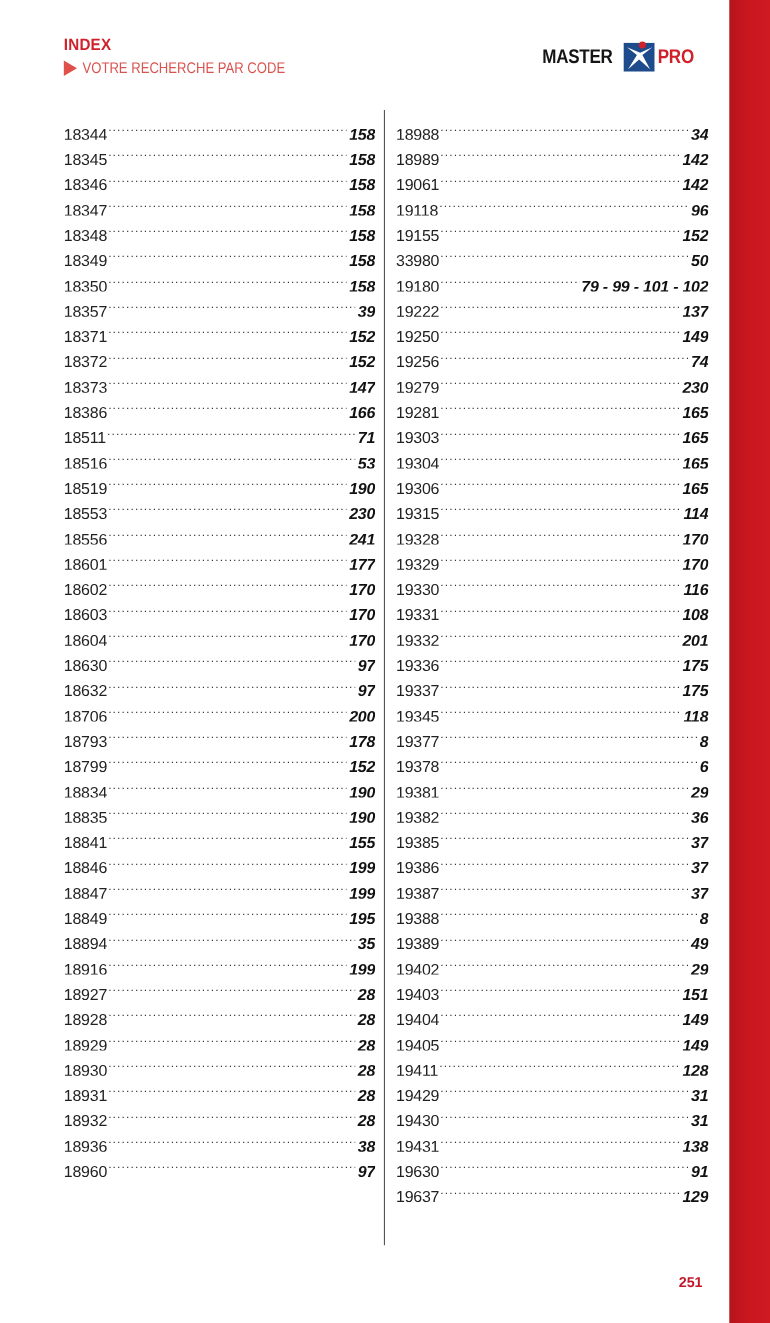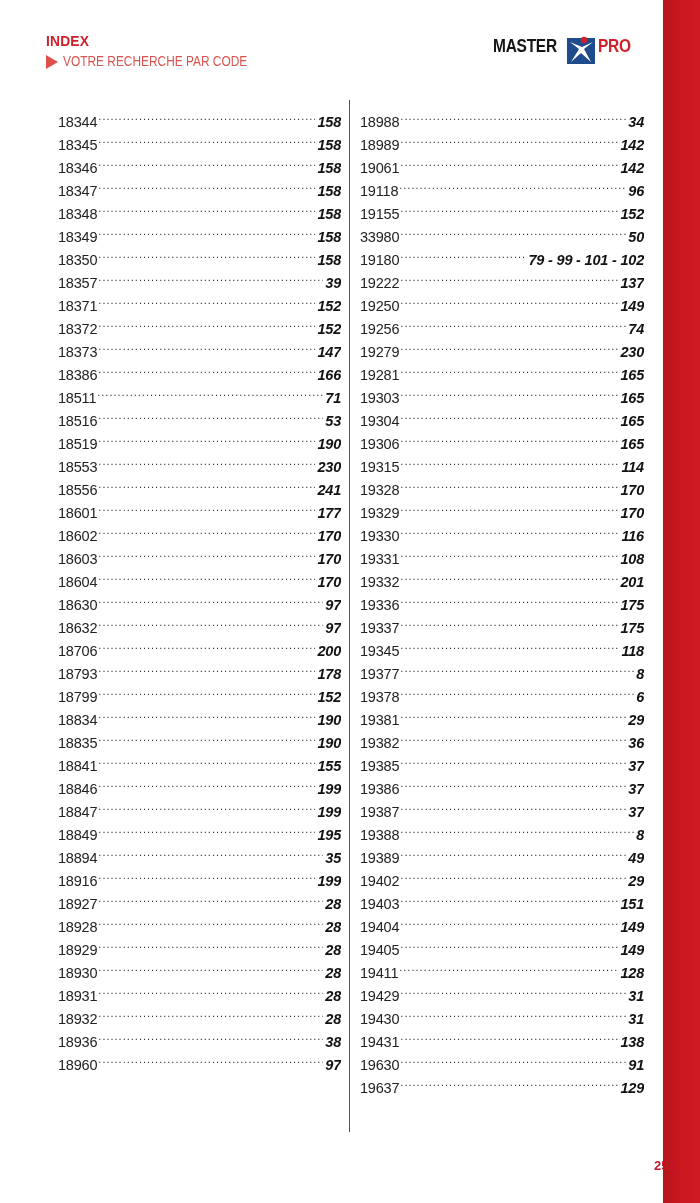--- a/index.html
+++ b/index.html
@@ -4,37 +4,37 @@
   <style>
     * { margin: 0; padding: 0; box-sizing: border-box; }
     html, body { width: 700px; height: 1203px; background: #ffffff; overflow: hidden; }
     body { position: relative; font-family: "Liberation Sans", sans-serif; color: #1a1a1a; }
 
     .red-band {
       position: absolute; left: 663px; top: 0; width: 37px; height: 1203px;
       background: linear-gradient(90deg, #b5141c 0%, #c8161f 40%, #d01a22 100%);
     }
 
-    .header-left { position: absolute; left: 46px; top: 32px; }
+    .header-left { position: absolute; left: 58px; top: 32px; }
     .index-title {
       font-family: "Liberation Sans", sans-serif; font-weight: bold;
       font-size: 15px; color: #d0202a; letter-spacing: 0.2px; line-height: 18px;
       transform: scaleX(0.92); transform-origin: left;
     }
     .subtitle-row { display: flex; align-items: flex-end; margin-top: 3px; }
     .triangle-icon {
       width: 0; height: 0; border-top: 7px solid transparent; border-bottom: 7px solid transparent;
       border-left: 12px solid #e0504a; margin-right: 5px;
     }
     .subtitle {
       font-family: "Liberation Sans", sans-serif; font-size: 14px; color: #d9534f;
       letter-spacing: 0px; transform: scaleX(0.85); transform-origin: left; white-space: nowrap;
     }
 
-    .logo { position: absolute; left: 493px; top: 36px; display: flex; height: 30px; }
+    .logo { position: absolute; left: 493px; top: 36px; display: flex; align-items: center; height: 30px; }
     .logo-master {
       font-family: "Liberation Sans", sans-serif; font-weight: bold; font-size: 18px; color: #151515;
       transform: scaleX(0.86); transform-origin: left; letter-spacing: -0.3px; width: 72px;
     }
     .logo-mark { position: relative; width: 28px; height: 28px; margin: 0 3px 0 2px; }
     .logo-mark .sq { position: absolute; left: 0; top: 2px; width: 28px; height: 26px; background: #1e4b8c; }
     .logo-mark svg { position: absolute; left: 0; top: 0; }
     .logo-pro {
       font-family: "Liberation Sans", sans-serif; font-weight: bold; font-size: 18px; color: #d0202a;
       transform: scaleX(0.86); transform-origin: left; letter-spacing: -0.3px;
@@ -56,21 +56,21 @@
     }
     .leader::after {
       content: "................................................................................................................................";
       position: absolute; left: 0; bottom: 5px; font-size: 11px; line-height: 11px; color: #333; letter-spacing: 1px;
     }
     .page {
       flex: none; font-weight: bold; font-style: italic; color: #111; letter-spacing: -0.2px;
     }
 
     .page-number {
-      position: absolute; left: 654px; top: 1158px; font-weight: bold; font-size: 13px; color: #c0182a;
+      position: absolute; left: 617px; top: 1158px; font-weight: bold; font-size: 13px; color: #c0182a;
     }
   </style>
 </head>
 <body>
 
 <div class="red-band"></div>
 
 <div class="header-left">
   <div class="index-title">INDEX</div>
   <div class="subtitle-row">

